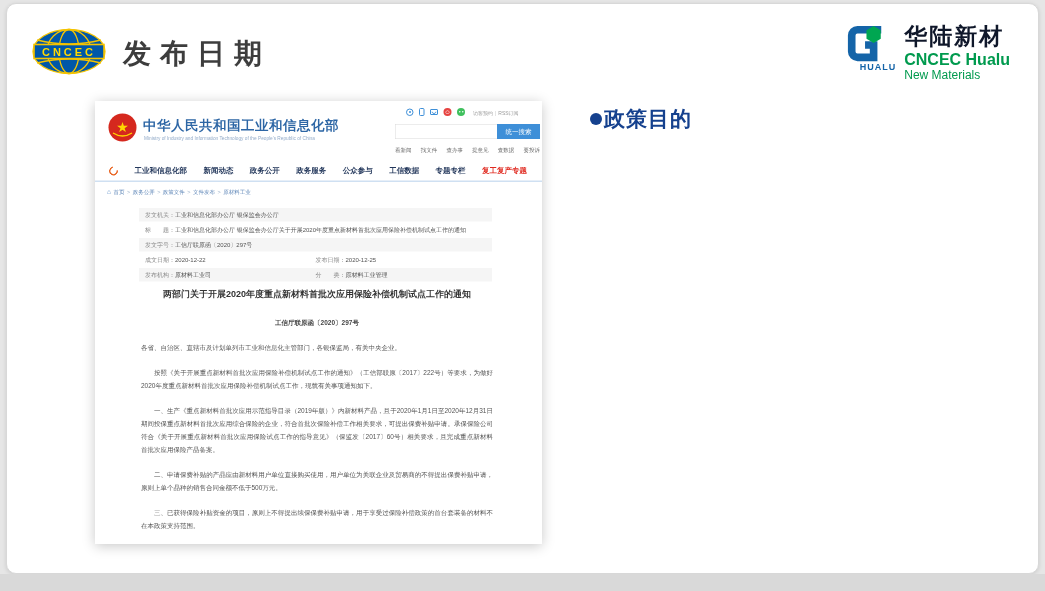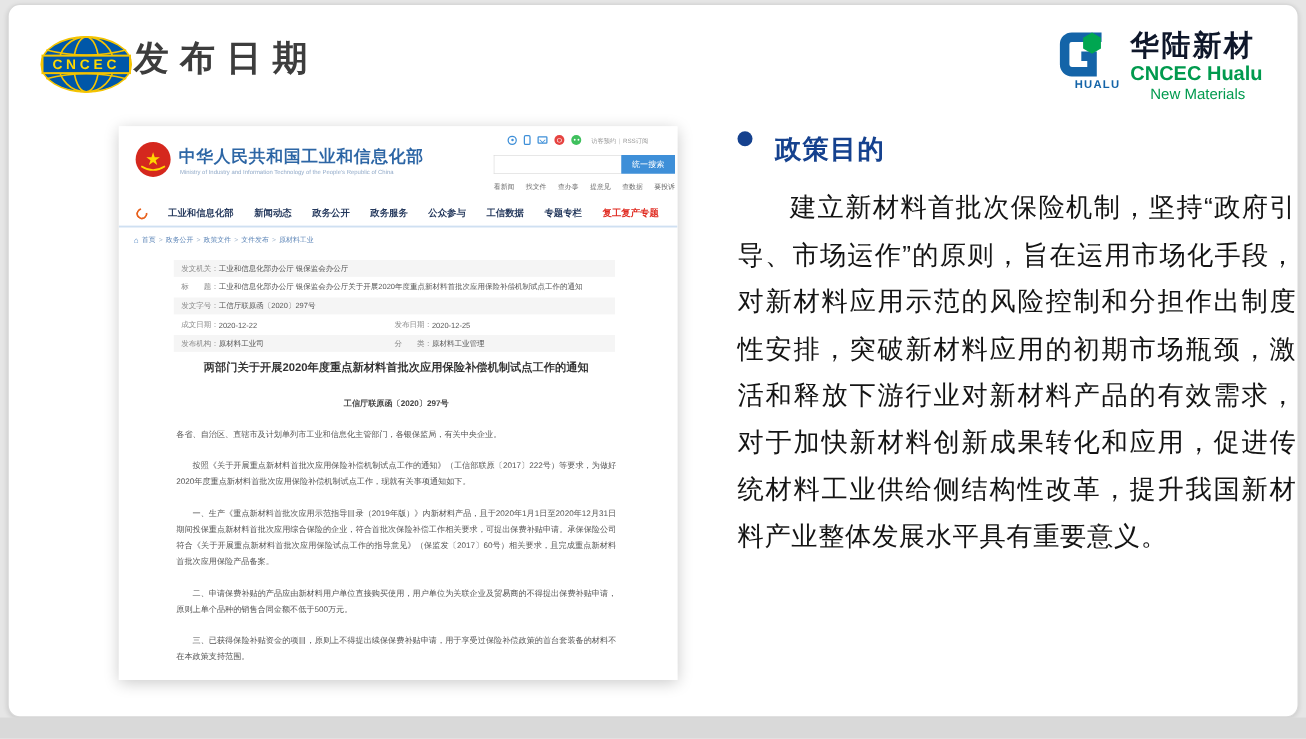--- a/index.html
+++ b/index.html
@@ -10,29 +10,29 @@
     position:relative; overflow:hidden;
   }
   .bottom-band { position:absolute; left:0; right:0; bottom:0; height:17px; background:#d9d9d9; }
   .slide {
     position:absolute; left:6px; right:6px; top:3px; bottom:17px;
     background:#ffffff; border:1px solid #d8d8d8; border-radius:10px;
     box-shadow:0 1px 4px rgba(0,0,0,.12);
   }
 
   
-  .slide-header-left { position:absolute; left:24px; top:24px; display:flex; align-items:flex-start; }
+  .slide-header-left { position:absolute; left:24px; top:24px; display:flex; align-items:center; gap:16px; }
   .slide-title { font-size:28px; font-weight:bold; color:#3d3d3d; letter-spacing:9px; font-family:"DejaVu Serif","Liberation Serif",serif; }
   .brand { position:absolute; right:28px; top:20px; display:flex; align-items:flex-start; gap:8px; }
   .brand-glyph-wrap { display:flex; flex-direction:column; align-items:center; }
   .brand-logo-label { font-size:9px; font-weight:bold; color:#1464a8; letter-spacing:1px; margin-top:-2px;padding-left:24px; }
   .brand-text { display:flex; flex-direction:column; line-height:1.1; }
   .brand-cn { font-size:23px; font-weight:bold; color:#0f172a; letter-spacing:2px; }
   .brand-en1 { font-size:16px; font-weight:bold; color:#009a4e; margin-top:2px; }
-  .brand-en2 { font-size:12px; color:#009a4e;margin-left:16px; }
+  .brand-en2 { font-size:12px; color:#009a4e; }
 
   
   .webpage-card {
     position:absolute; left:88px; top:97px; width:447px; height:443px;
     background:#fff; box-shadow:0 2px 12px rgba(0,0,0,.22); overflow:hidden;
   }
   .webpage-inner { width:894px; height:886px; transform:scale(.5); transform-origin:0 0; position:relative; background:#fff; }
 
   .emblem { position:absolute; left:26px; top:24px; }
   .site-name { position:absolute; left:96px; top:30px; font-size:27px; font-weight:bold; color:#2d66a5; letter-spacing:1px; }
@@ -77,21 +77,21 @@
 
   .article { position:absolute; left:92px; top:372px; width:704px; }
   .article-title { text-align:center; font-weight:bold; font-size:18px; color:#333; line-height:26px; }
   .doc-number { text-align:center; font-weight:bold; font-size:13px; color:#444; margin-top:36px; }
   .article p { font-size:13px; color:#555; line-height:26px; margin-top:24px; text-align:justify; }
   .article p.first { margin-top:28px; }
   .article p.indent { text-indent:2em; }
 
   
   .right-panel { position:absolute; left:583px; top:101px; width:447px; }
-  .rp-head { display:flex; align-items:flex-start; gap:18px;font-family:Liberation Serif, serif; }
+  .rp-head { display:flex; align-items:center; gap:2px;font-family:Liberation Serif, serif; }
   .rp-bullet { width:12px; height:12px; border-radius:50%; background:#15418e; flex:none; }
   .rp-heading { font-size:21px; font-weight:bold; color:#15418e; letter-spacing:1px; }
   .rp-body { margin-top:15px; font-size:21px; line-height:37.5px; color:#141414; text-indent:2em; text-align:justify; letter-spacing:.5px; }
 
   
   .cncec-logo { flex:none; }
 </style>
 </head>
 <body>
 
@@ -238,18 +238,17 @@
       </div>
 
     </div>
   </div>
 
   <div class="right-panel">
     <div class="rp-head">
       <span class="rp-bullet"></span>
       <span class="rp-heading">政策目的</span>
     </div>
-    <div class="rp-body">建立新材料首批次保险机制，坚持“政府引导、市场运作”的原则，旨在运用市场化手段，对新材料应用示范的风险控制和分担作出制度性安排，突破新材料应用的初期市场瓶颈，激活和释放下游行业对新材料产品的有效需求，对于加快新材料创新成果转化和应用，促进传统材料工业供给侧结构性改革，提升我国新材料产业整体发展水平具有重要意义。</div>
   </div>
 
 </div>
 
 <div class="bottom-band"></div>
 
 </body></html>

